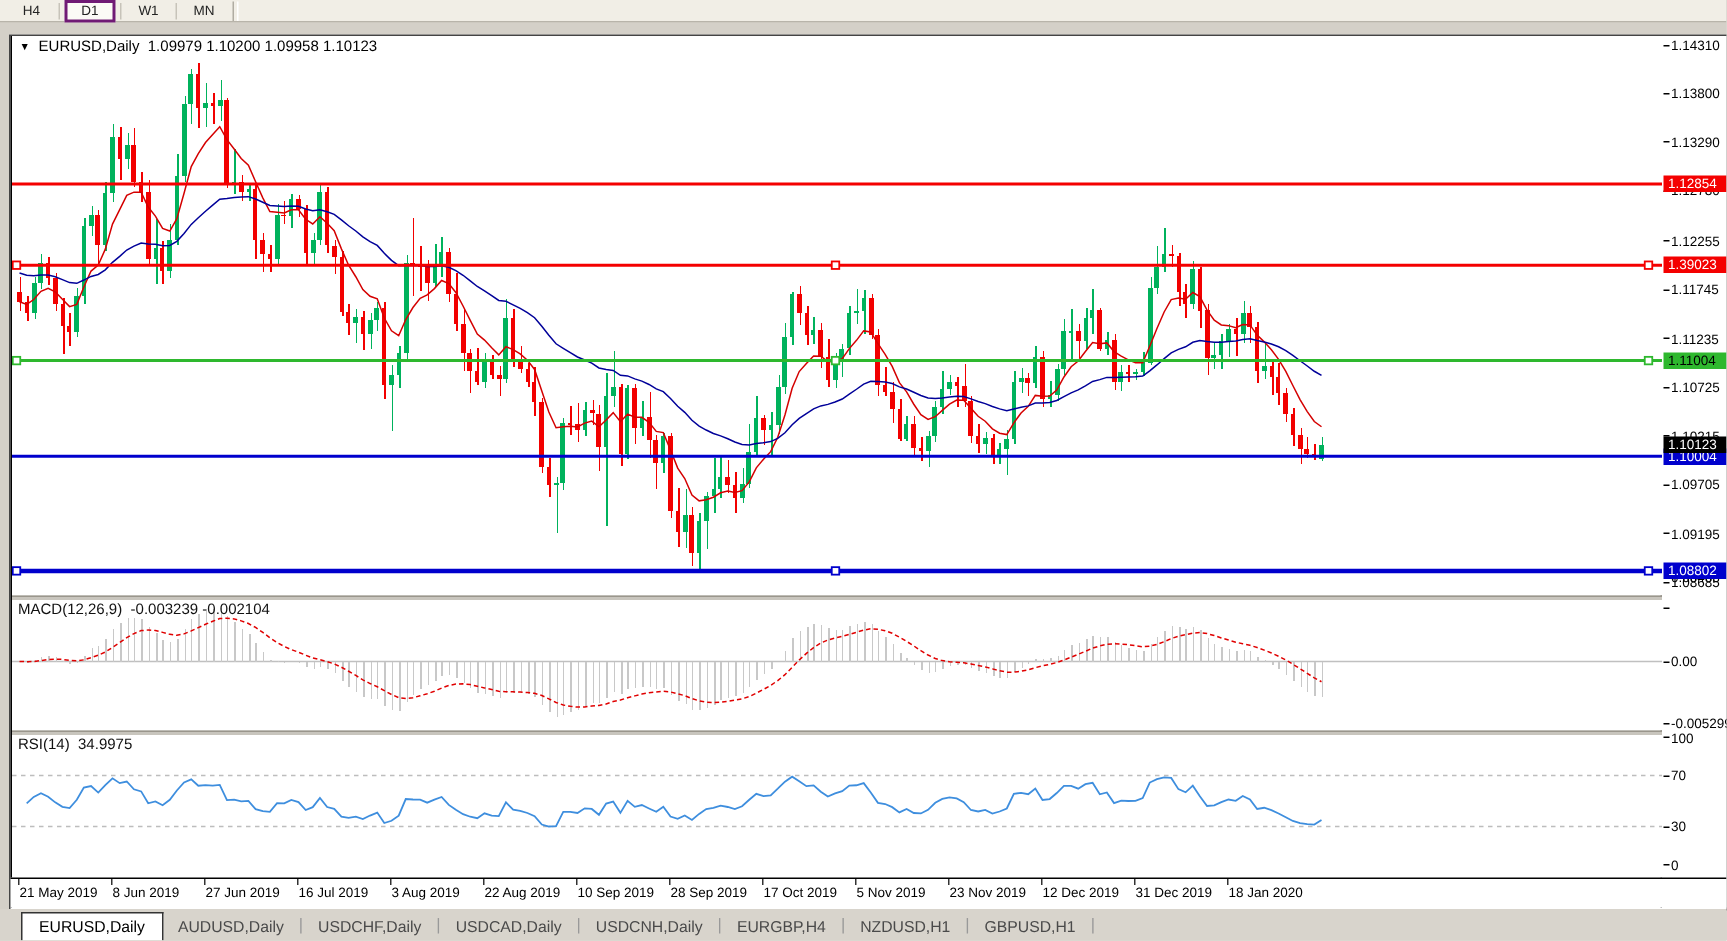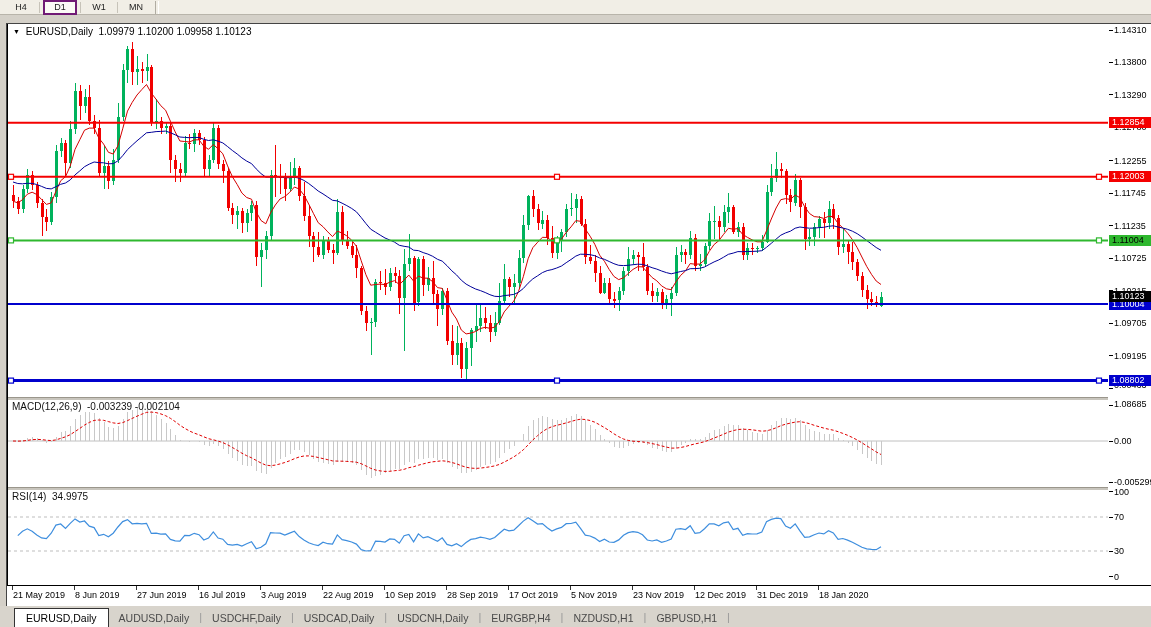--- a/index.html
+++ b/index.html
@@ -698,23 +698,23 @@
         <div class="ax-label" style="top: 197px;">1.11235</div>
         <div class="ax-tick" style="top: 234px;"></div>
         <div class="ax-label" style="top: 229px;">1.10725</div>
         <div class="ax-tick" style="top: 266px;"></div>
         <div class="ax-label" style="top: 262px;">1.10215</div>
         <div class="ax-tick" style="top: 299px;"></div>
         <div class="ax-label" style="top: 294px;">1.09705</div>
         <div class="ax-tick" style="top: 331px;"></div>
         <div class="ax-label" style="top: 327px;">1.09195</div>
         <div class="ax-tick" style="top: 364px;"></div>
-        <div class="ax-label" style="top: 359px; margin-top: 16px;">1.08685</div>
+        <div class="ax-label" style="top: 359px;">1.08685</div>
         <div class="badge" style="top: 93px; background: rgb(244, 0, 0); color: rgb(255, 255, 255);">1.12854</div>
-        <div class="badge" style="top: 147px; background: rgb(244, 0, 0); color: rgb(255, 255, 255);">1.12003</div>
+        <div class="badge" style="top: 147px; background: rgb(244, 0, 0); color: rgb(255, 255, 255);">1.39023</div>
         <div class="badge" style="top: 211px; background: rgb(46, 184, 46); color: rgb(0, 0, 0);">1.11004</div>
         <div class="badge" style="top: 275px; background: rgb(0, 0, 205); color: rgb(255, 255, 255);">1.10004</div>
         <div class="badge" style="top: 351px; background: rgb(0, 0, 205); color: rgb(255, 255, 255);">1.08802</div>
         <div class="badge" style="top: 267px; background: rgb(0, 0, 0); color: rgb(255, 255, 255); z-index: 7;">1.10123</div>
         <div class="ax-tick" style="top: 381px;"></div>
         <div class="ax-label" style="top: 356px;">0.00463</div>
         <div class="ax-tick" style="top: 417px;"></div>
         <div class="ax-label" style="top: 412px;">0.00</div>
         <div class="ax-tick" style="top: 458px;"></div>
         <div class="ax-label" style="top: 453px;">-0.005299</div>

